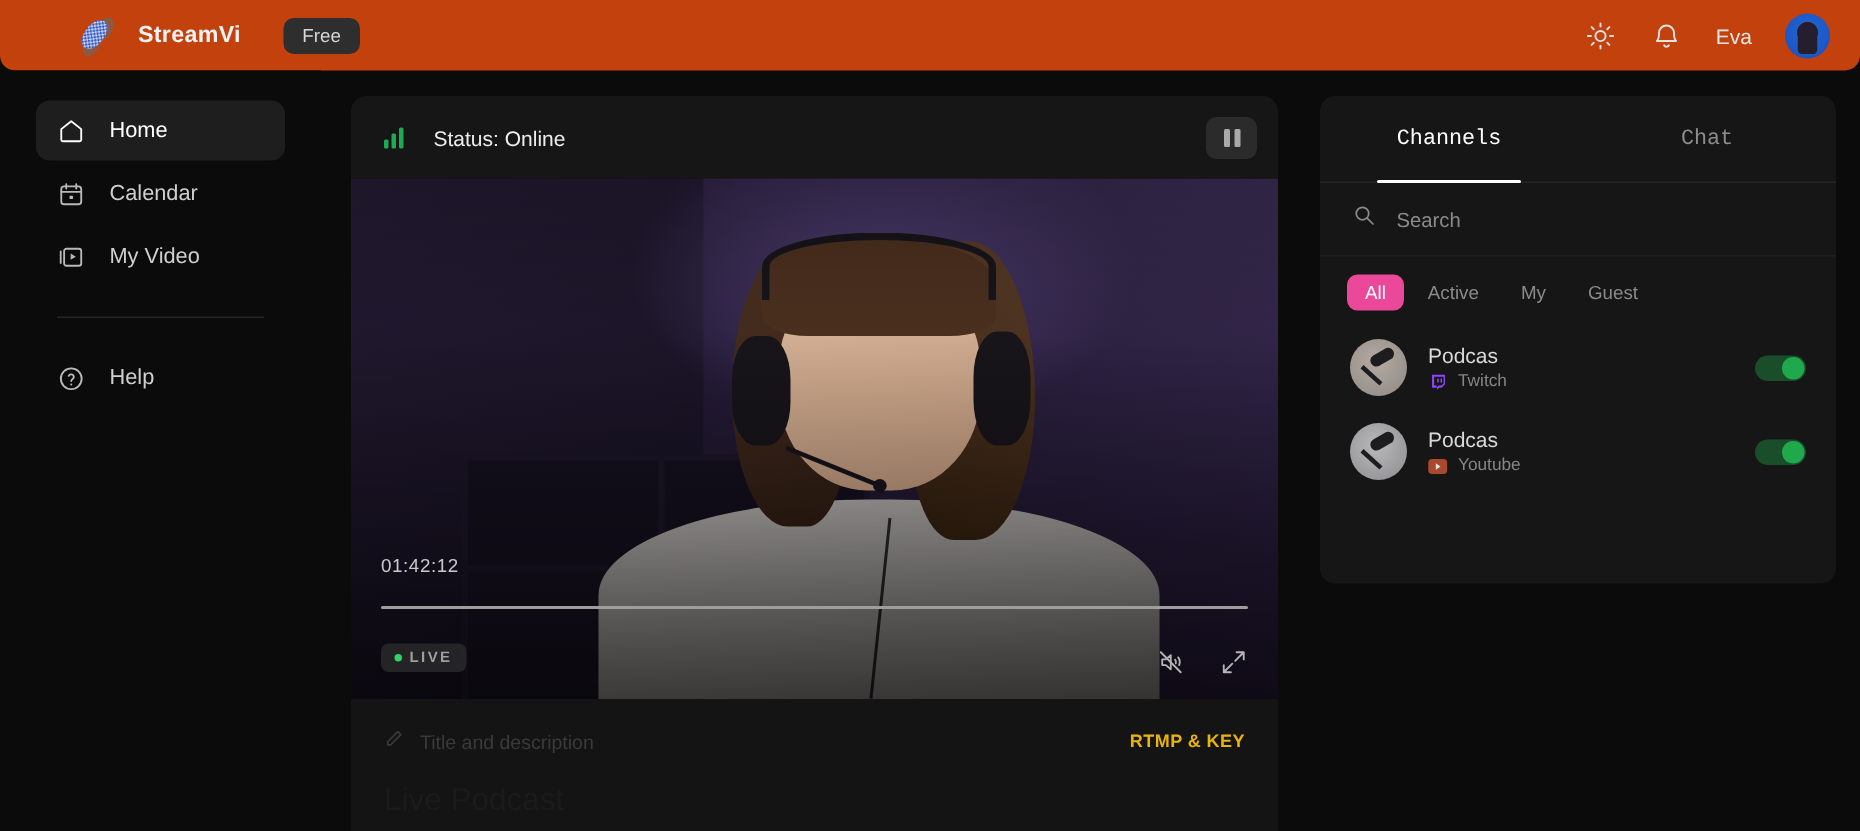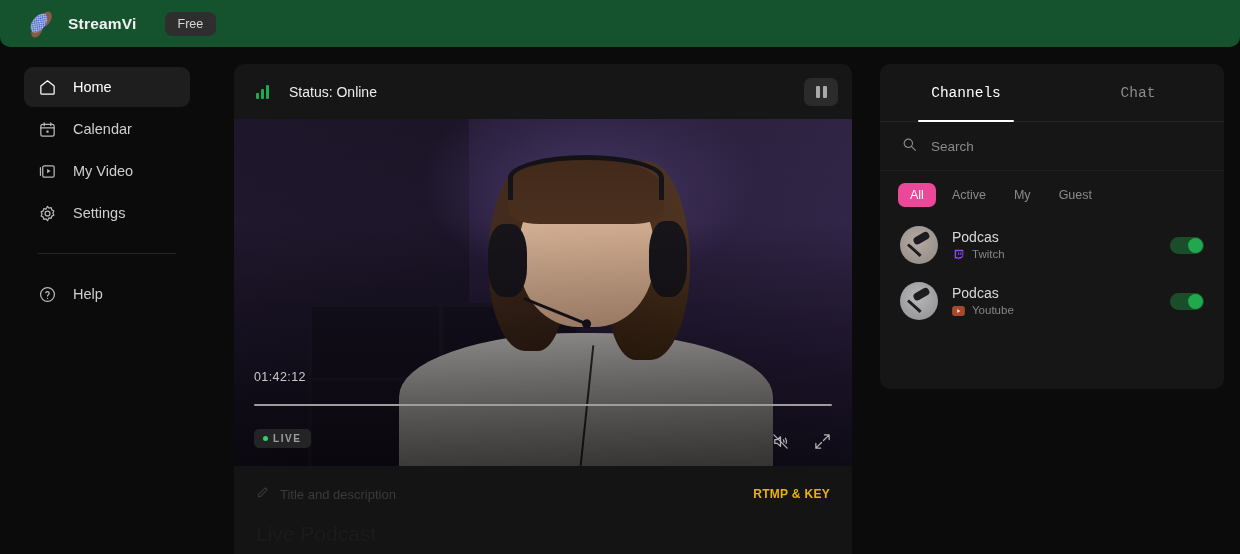--- a/index.html
+++ b/index.html
@@ -7,22 +7,23 @@
     width: 1240px; height: 554px;
     background: #0a0a0a;
     font-family: "Liberation Sans", sans-serif;
     overflow: hidden;
   }
   .app { position: relative; width: 1240px; height: 554px; background: #0b0b0b; }
 
   
   .header {
     position: absolute; top: 0; left: 0; width: 1240px; height: 47px;
-    background: #14532d; display: flex; align-items: center;
+    background: #c2410c; display: flex; align-items: center;
     border-radius: 0 0 10px 10px;
+    padding-left: 24px;
   }
   .brand { display: flex; align-items: center; padding-left: 26px; gap: 12px; }
   .logo { width: 30px; height: 28px; position: relative; }
   .brand-name { color: #f2f2f2; font-size: 15.5px; font-weight: bold; letter-spacing: .2px; }
   .plan-badge {
     margin-left: 16px; background: #2e2e2e; color: #d8d8d8;
     font-size: 12.5px; padding: 5px 13px; border-radius: 7px;
   }
   .header-right {
     margin-left: auto; display: flex; align-items: center; gap: 22px; padding-right: 20px;
@@ -166,20 +167,36 @@
             </pattern>
           </defs>
           <ellipse cx="20" cy="9" rx="5" ry="8" fill="#8b5a44" transform="rotate(28 20 9)"></ellipse>
           <ellipse cx="11" cy="20" rx="5" ry="8" fill="#8b5a44" transform="rotate(28 11 20)"></ellipse>
           <ellipse cx="13" cy="13" rx="6.5" ry="11" fill="url(#chk)" transform="rotate(38 13 13)"></ellipse>
         </svg>
       </div>
       <div class="brand-name">StreamVi</div>
       <div class="plan-badge">Free</div>
     </div>
+    <div class="header-right">
+      <div class="hicon">
+        <svg width="20" height="20" viewBox="0 0 20 20" fill="none" stroke="#e3e3e3" stroke-width="1.3" stroke-linecap="round">
+          <circle cx="10" cy="10" r="3.4"></circle>
+          <path d="M10 1.6v2M10 16.4v2M1.6 10h2M16.4 10h2M4.1 4.1l1.4 1.4M14.5 14.5l1.4 1.4M15.9 4.1l-1.4 1.4M5.5 14.5l-1.4 1.4"></path>
+        </svg>
+      </div>
+      <div class="hicon">
+        <svg width="20" height="20" viewBox="0 0 20 20" fill="none" stroke="#e3e3e3" stroke-width="1.3" stroke-linecap="round" stroke-linejoin="round">
+          <path d="M5 8a5 5 0 0110 0c0 4 1.4 5.3 1.4 5.3H3.6S5 12 5 8z"></path>
+          <path d="M8.4 16.2a1.8 1.8 0 003.2 0"></path>
+        </svg>
+      </div>
+      <div class="user-name">Eva</div>
+      <div class="avatar"></div>
+    </div>
   </div>
 
   <div class="sidebar">
     <div class="nav-item active">
       <span class="nav-icon">
         <svg width="19" height="19" viewBox="0 0 20 20" fill="none" stroke="#ffffff" stroke-width="1.3" stroke-linecap="round" stroke-linejoin="round">
           <path d="M3 8.5L10 3l7 5.5V16a1 1 0 01-1 1H4a1 1 0 01-1-1V8.5z"></path>
         </svg>
       </span>
       <span>Home</span>
@@ -196,29 +213,20 @@
     </div>
     <div class="nav-item">
       <span class="nav-icon">
         <svg width="19" height="19" viewBox="0 0 20 20" fill="none" stroke="#b9b9b9" stroke-width="1.3" stroke-linecap="round" stroke-linejoin="round">
           <rect x="5" y="4" width="12" height="12" rx="1.6"></rect>
           <path d="M2.6 6v8"></path>
           <path d="M9.6 7.4l3.6 2.2-3.6 2.2V7.4z" fill="#b9b9b9" stroke="none"></path>
         </svg>
       </span>
       <span>My Video</span>
-    </div>
-    <div class="nav-item">
-      <span class="nav-icon">
-        <svg width="19" height="19" viewBox="0 0 20 20" fill="none" stroke="#b9b9b9" stroke-width="1.3" stroke-linejoin="round">
-          <circle cx="10" cy="10" r="2.6"></circle>
-          <path d="M10 2.4l1.5 1.9 2.4-.5.6 2.4 2.2 1.1-1 2.2 1 2.2-2.2 1.1-.6 2.4-2.4-.5L10 17.6l-1.5-1.9-2.4.5-.6-2.4-2.2-1.1 1-2.2-1-2.2 2.2-1.1.6-2.4 2.4.5L10 2.4z"></path>
-        </svg>
-      </span>
-      <span>Settings</span>
     </div>
     <div class="nav-sep"></div>
     <div class="nav-item">
       <span class="nav-icon">
         <svg width="19" height="19" viewBox="0 0 20 20" fill="none" stroke="#b9b9b9" stroke-width="1.3" stroke-linecap="round">
           <circle cx="10" cy="10" r="7.3"></circle>
           <path d="M8.2 8a1.9 1.9 0 013.6.8c0 1.3-1.8 1.6-1.8 2.8"></path>
           <circle cx="10" cy="14" r=".7" fill="#b9b9b9" stroke="none"></circle>
         </svg>
       </span>

